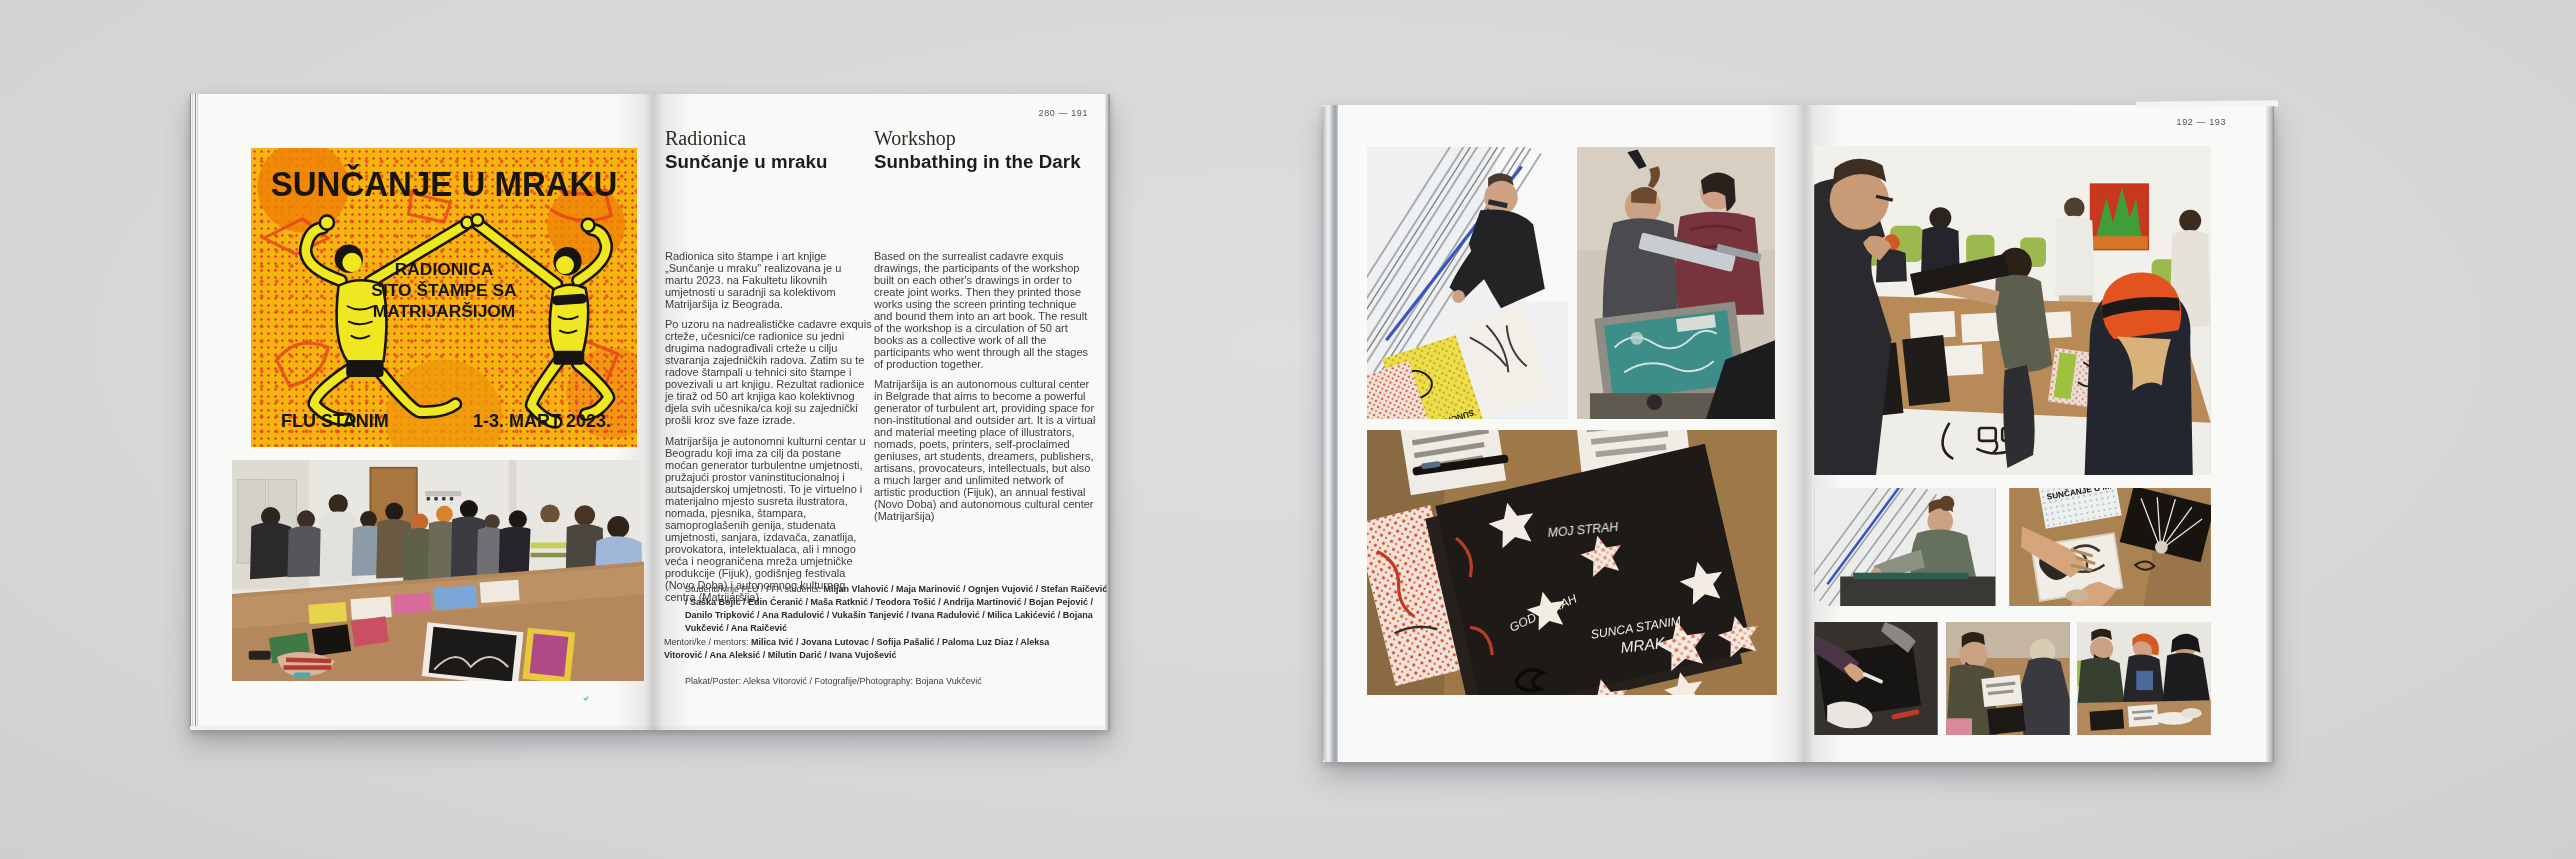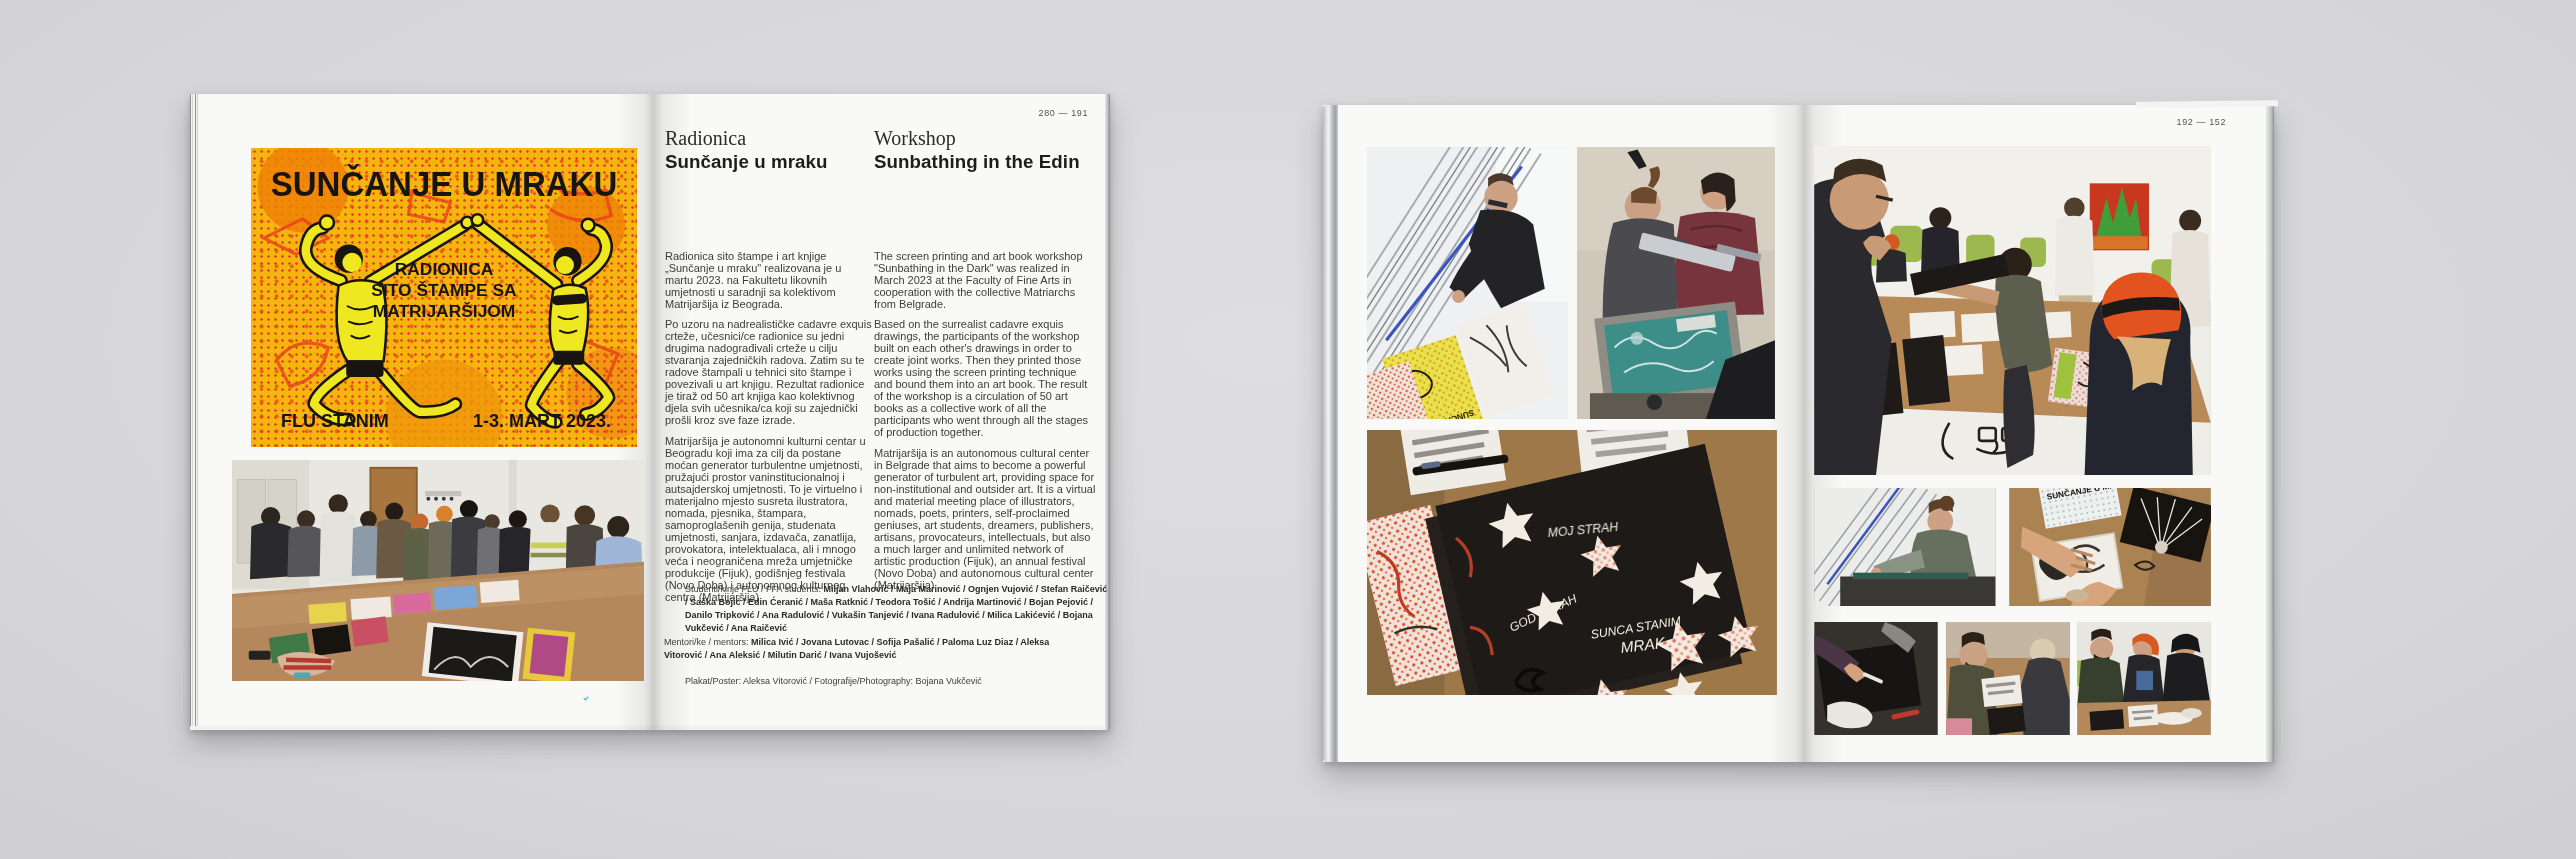--- a/index.html
+++ b/index.html
@@ -200,29 +200,28 @@
 
     <svg class="tinymark" style="left:393px;top:602px" viewBox="0 0 9 7">
       <path d="M1,3 L4,6 L8,1" stroke="#28b7d8" stroke-width="1.6" fill="none"></path>
     </svg>
 
     <div class="pagenum" style="left:821px;top:14px;width:77px;text-align:right">280 — 191</div>
 
     <div class="h-serif" style="left:475px;top:33px">Radionica</div>
     <div class="h-bold" style="left:475px;top:57px">Sunčanje u mraku</div>
     <div class="h-serif" style="left:684px;top:33px">Workshop</div>
-    <div class="h-bold" style="left:684px;top:57px">Sunbathing in the Edin</div>
+    <div class="h-bold" style="left:684px;top:57px">Sunbathing in the Dark</div>
 
     <div class="col" style="left:475px;top:156px;width:207px">
       <p>Radionica sito štampe i art knjige „Sunčanje u mraku" realizovana je u martu 2023. na Fakultetu likovnih umjetnosti u saradnji sa kolektivom Matrijaršija iz Beograda.</p>
       <p>Po uzoru na nadrealističke cadavre exquis crteže, učesnici/ce radionice su jedni drugima nadograđivali crteže u cilju stvaranja zajedničkih radova. Zatim su te radove štampali u tehnici sito štampe i povezivali u art knjigu. Rezultat radionice je tiraž od 50 art knjiga kao kolektivnog djela svih učesnika/ca koji su zajednički prošli kroz sve faze izrade.</p>
       <p>Matrijaršija je autonomni kulturni centar u Beogradu koji ima za cilj da postane moćan generator turbulentne umjetnosti, pružajući prostor vaninstitucionalnoj i autsajderskoj umjetnosti. To je virtuelno i materijalno mjesto susreta ilustratora, nomada, pjesnika, štampara, samoproglašenih genija, studenata umjetnosti, sanjara, izdavača, zanatlija, provokatora, intelektualaca, ali i mnogo veća i neograničena mreža umjetničke produkcije (Fijuk), godišnjeg festivala (Novo Doba) i autonomnog kulturnog centra (Matrijaršija)</p>
     </div>
     <div class="col" style="left:684px;top:156px;width:222px">
-      <p>The screen printing and art book workshop "Sunbathing in the Dark" was realized in March 2023 at the Faculty of Fine Arts in cooperation with the collective Matriarchs from Belgrade.</p>
       <p>Based on the surrealist cadavre exquis drawings, the participants of the workshop built on each other's drawings in order to create joint works. Then they printed those works using the screen printing technique and bound them into an art book. The result of the workshop is a circulation of 50 art books as a collective work of all the participants who went through all the stages of production together.</p>
       <p>Matrijaršija is an autonomous cultural center in Belgrade that aims to become a powerful generator of turbulent art, providing space for non-institutional and outsider art. It is a virtual and material meeting place of illustrators, nomads, poets, printers, self-proclaimed geniuses, art students, dreamers, publishers, artisans, provocateurs, intellectuals, but also a much larger and unlimited network of artistic production (Fijuk), an annual festival (Novo Doba) and autonomous cultural center (Matrijaršija)</p>
     </div>
 
     <div class="credits" style="left:475px;top:489px;width:425px">
       <span>Studenti/kinje FLU / FFA students: </span><b>Miljan Vlahović / Maja Marinović / Ognjen Vujović / Stefan Raičević / Saška Bojić / Edin Ćeranić / Maša Ratknić / Teodora Tošić / Andrija Martinović / Bojan Pejović / Danilo Tripković / Ana Radulović / Vukašin Tanjević / Ivana Radulović / Milica Lakićević / Bojana Vukčević / Ana Raičević</b>
     </div>
     <div class="credits" style="left:454px;top:542px;width:425px">
       <span>Mentori/ke / mentors: </span><b>Milica Ivić / Jovana Lutovac / Sofija Pašalić / Paloma Luz Diaz / Aleksa Vitorović / Ana Aleksić / Milutin Darić / Ivana Vujošević</b>
     </div>
@@ -232,21 +231,21 @@
   <div class="book pageblock" style="left:1323px;top:105px;width:951px;height:657px;
        box-shadow:0 14px 24.5px rgba(60,60,66,.30), 0 2.6px 6.4px rgba(60,60,66,.25);">
 
     <div style="position:absolute;left:0;top:0;bottom:0;width:15px;
          background:linear-gradient(to right,#b9bcc0,#f3f4f5 35%,#9aa0a6 80%,#c6c9cc);border-radius:3.9px 0 0 3.9px"></div>
     <div style="position:absolute;right:0;top:0;bottom:0;width:7.7px;
          background:linear-gradient(to right,#e9eae8,#c2c8c2 60%,#8e948e)"></div>
     <div style="position:absolute;right:-3.9px;top:-3.9px;width:142px;height:6.4px;background:#f3f3f1;transform:rotate(-.6deg)"></div>
     <div class="gutter" style="left:443px"></div>
 
-    <div class="pagenum" style="right:48px;top:11.6px;width:90px;text-align:right">192 — 152</div>
+    <div class="pagenum" style="right:48px;top:11.6px;width:90px;text-align:right">192 — 193</div>
 
     <div class="photo" style="left:44px;top:42px;width:201px;height:272px">
       <svg viewBox="0 0 312 422">
         <rect width="312" height="422" fill="#eef0f1"></rect>
         <rect x="200" y="0" width="112" height="240" fill="#f7f8f8"></rect>
         <g stroke="#a6aaae" stroke-width="3">
           <path d="M-40,330 L190,-30"></path>
             <path d="M-24,338 L206,-22"></path>
             <path d="M-8,346 L222,-14"></path>
           <path d="M8,354 L238,-6"></path>

